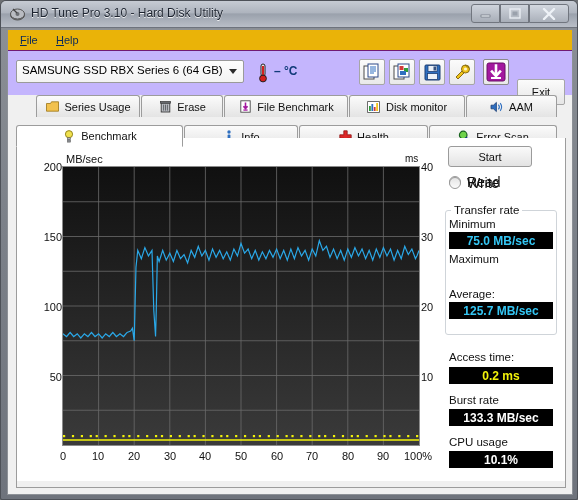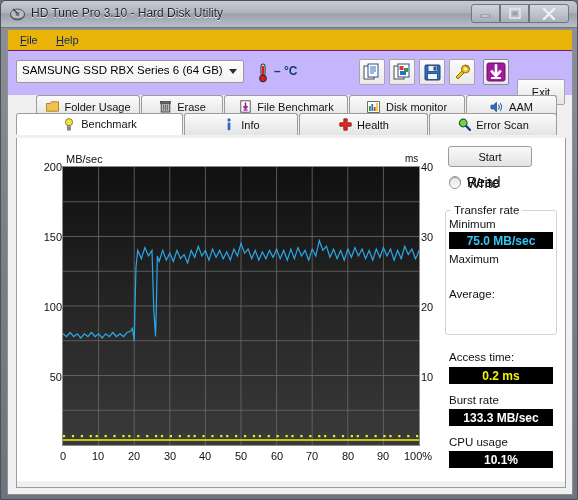--- a/index.html
+++ b/index.html
@@ -99,21 +99,21 @@
     background:linear-gradient(to bottom,#fbfbfb,#e6e6e6);
     border:1px solid #a6a6a6; border-radius:2px;
     display:flex;align-items:center;justify-content:center;
     font-size:11px; color:#111;margin-top:20px;
   }
 
   
   #tabs-area { position:absolute; left:0; top:65px; width:100%; height:44px; }
   .tabrow { position:absolute; left:0; width:100%; height:22px; }
   #tabrow-top { top:0; }
-  #tabrow-bot { top:18px; }
+  #tabrow-bot { top:30px; }
   .tab {
     position:absolute; top:0; height:22px;
     background:linear-gradient(to bottom,#fbfbfb,#e4e4e4);
     border:1px solid #9c9c9c; border-bottom:none;
     border-radius:3px 3px 0 0;
     display:flex; align-items:center; justify-content:center; gap:5px;
     font-size:11px; color:#111;
     overflow:hidden;
   }
   .tab.active {
@@ -288,21 +288,21 @@
     </div>
 
     <div id="tabs-area">
       <div class="tabrow" id="tabrow-top">
         <div class="tab" style="left:28px;width:104px;">
           <span class="tabicon">
             <svg width="13" height="11" viewBox="0 0 13 11">
                 <path d="M0.5 2.5 L4.5 2.5 L5.5 0.8 L12.5 0.8 L12.5 10.2 L0.5 10.2 Z" fill="#f2c14e" stroke="#9a7516" stroke-width="0.8"></path>
               </svg>
           </span>
-          <span>Folder Usage</span>
+          <span>Series Usage</span>
         </div>
         <div class="tab" style="left:133px;width:82px;">
           <span class="tabicon">
             <svg width="11" height="13" viewBox="0 0 11 13">
                 <rect x="1.2" y="3" width="8.6" height="9" fill="#b9bcc1" stroke="#3b3b3b" stroke-width="0.9"></rect>
                 <rect x="0.4" y="1.4" width="10.2" height="1.8" fill="#6e7176" stroke="#3b3b3b" stroke-width="0.7"></rect>
                 <path d="M3.6 4.6v6M5.5 4.6v6M7.4 4.6v6" stroke="#4b4e52" stroke-width="0.8"></path>
               </svg>
           </span>
           <span>Erase</span>
@@ -509,20 +509,23 @@
         <div id="group-tr-legend">Transfer rate</div>
 
         <div class="fieldlabel" style="top:80px;">Minimum</div>
         <div class="valuebox" style="top:94px;">
             <span class="v-cyan">75.0 MB/sec</span>
           </div>
 
         <div class="fieldlabel" style="top:115px;">Maximum</div>
 
         <div class="fieldlabel" style="top:150px;">Average:</div>
+        <div class="valuebox" style="top:164px;">
+            <span class="v-cyan">125.7 MB/sec</span>
+          </div>
 
         <div class="fieldlabel" style="top:213px;">Access time:</div>
         <div class="valuebox" style="top:229px;">
             <span class="v-yellow">0.2 ms</span>
           </div>
 
         <div class="fieldlabel" style="top:256px;">Burst rate</div>
         <div class="valuebox" style="top:271px;">
             <span class="v-white">133.3 MB/sec</span>
           </div>

